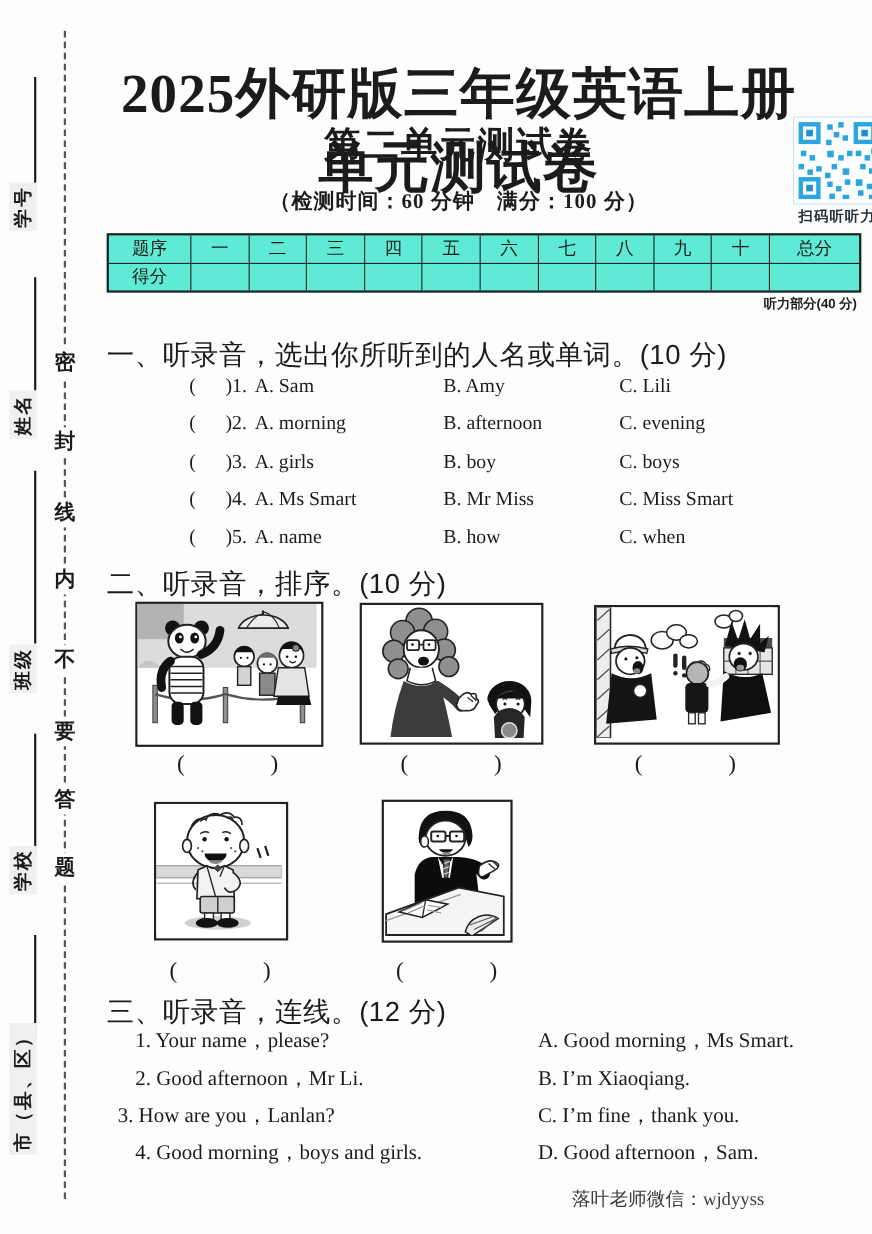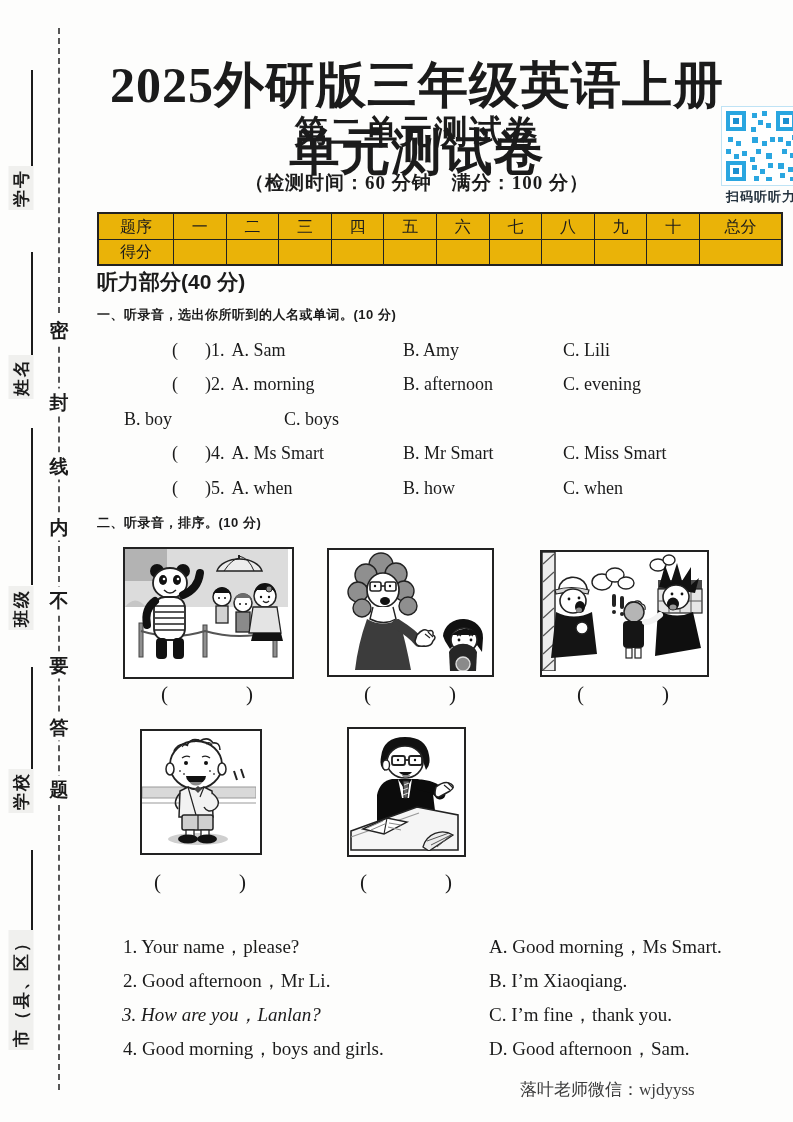--- a/index.html
+++ b/index.html
@@ -23,31 +23,31 @@
   .meta-line{position:absolute;left:97px;top:170px;width:640px;text-align:center;
              font-size:19px;font-weight:600;letter-spacing:1px;}
 
   .qr-wrap{position:absolute;left:720px;top:106px;width:82px;text-align:center;}
   .qr-box{width:78px;height:78px;margin:0 auto;background:#fff;border:1px solid #bfe3f5;}
   .qr-caption{margin-top:2px;font-size:13px;font-weight:700;color:#23313d;
               font-family:"Liberation Sans",sans-serif;letter-spacing:1px;}
 
   
   .score-table{position:absolute;left:97px;top:212px;width:682px;border:2px solid #222;
-               display:grid;grid-template-columns:74px repeat(10,1fr) 82px;grid-auto-rows:25px;background:#eab308;}
+               display:grid;grid-template-columns:74px repeat(10,1fr) 82px;grid-auto-rows:25px;background:#5eead4;}
   .score-table>div{border-left:1.4px solid #222;display:flex;align-items:center;justify-content:center;
                    font-size:16px;line-height:1;}
   .score-table>div:nth-child(12n+1){border-left:none;}
   .score-table>div:nth-child(n+13){border-top:1.4px solid #222;}
 
-  .part-head{position:absolute;left:97px;top:268px;width:682px;text-align:left;
-             font-size:21px;font-weight:700;font-family:"Liberation Sans",sans-serif;}
+  .part-head{position:absolute;left:97px;top:268px;width:682px;text-align:right;
+             font-size:12px;font-weight:700;font-family:"Liberation Sans",sans-serif;}
 
   
-  .sec-title{position:absolute;font-size:13px;font-weight:700;letter-spacing:.5px;
+  .sec-title{position:absolute;font-size:25px;font-weight:400;letter-spacing:.5px;
              font-family:"Liberation Sans",sans-serif;white-space:nowrap;}
   .qrow{position:absolute;left:124px;display:flex;font-size:18px;line-height:22px;white-space:nowrap;}
   .qrow .c1{width:231px;margin-left:48px;}
   .qrow .c2{width:160px;}
   .qrow .paren{margin-right:27px;}
   .qrow .qno{margin-right:7px;}
 
   .pic{position:absolute;border:2px solid #222;background:#fff;overflow:hidden;}
   .ans{position:absolute;width:92px;display:flex;justify-content:space-between;
        font-size:21px;line-height:1;}
@@ -179,30 +179,31 @@
     <span class="c1"><span class="paren">(</span><span class="qno">)1.</span><span>A. Sam</span></span>
     <span class="c2">B. Amy</span>
     <span class="c3">C. Lili</span>
   </div>
   <div class="qrow" style="top:373px;">
     <span class="c1"><span class="paren">(</span><span class="qno">)2.</span><span>A. morning</span></span>
     <span class="c2">B. afternoon</span>
     <span class="c3">C. evening</span>
   </div>
   <div class="qrow" style="top:408px;">
+    <span class="c1"><span class="paren">(</span><span class="qno">)3.</span><span>A. girls</span></span>
     <span class="c2">B. boy</span>
     <span class="c3">C. boys</span>
   </div>
   <div class="qrow" style="top:442px;">
     <span class="c1"><span class="paren">(</span><span class="qno">)4.</span><span>A. Ms Smart</span></span>
-    <span class="c2">B. Mr Smart</span>
+    <span class="c2">B. Mr Miss</span>
     <span class="c3">C. Miss Smart</span>
   </div>
   <div class="qrow" style="top:477px;">
-    <span class="c1"><span class="paren">(</span><span class="qno">)5.</span><span>A. when</span></span>
+    <span class="c1"><span class="paren">(</span><span class="qno">)5.</span><span>A. name</span></span>
     <span class="c2">B. how</span>
     <span class="c3">C. when</span>
   </div>
 
   <div class="sec-title" style="left:97px;top:514px;">二、听录音，排序。(10 分)</div>
 
   <div class="pic" style="left:123px;top:547px;width:167px;height:128px;" aria-label="panda-and-children-at-zoo">
     <svg width="163" height="124" viewBox="0 0 163 124">
       <rect width="163" height="124" fill="#fff"></rect>
       <rect x="0" y="0" width="163" height="58" fill="#dcdcdc"></rect>
@@ -410,24 +411,25 @@
 
   <div class="ans" style="left:154px;top:872px;">
     <span>(</span>
     <span>)</span>
   </div>
   <div class="ans" style="left:360px;top:872px;">
     <span>(</span>
     <span>)</span>
   </div>
 
+  <div class="sec-title" style="left:97px;top:903px;">三、听录音，连线。(12 分)</div>
 
   <div class="match-item" style="left:123px;top:936px;">1. Your name，please?</div>
   <div class="match-item" style="left:123px;top:970px;">2. Good afternoon，Mr Li.</div>
-  <div class="match-item" style="left:122px;top:1004px;font-style:italic;">3. How are you，Lanlan?</div>
+  <div class="match-item" style="left:107px;top:1004px;">3. How are you，Lanlan?</div>
   <div class="match-item" style="left:123px;top:1038px;">4. Good morning，boys and girls.</div>
 
   <div class="match-item" style="left:489px;top:936px;">A. Good morning，Ms Smart.</div>
   <div class="match-item" style="left:489px;top:970px;">B. I’m Xiaoqiang.</div>
   <div class="match-item" style="left:489px;top:1038px;">D. Good afternoon，Sam.</div>
   <div class="match-item" style="left:489px;top:1004px;">C. I’m fine，thank you.</div>
 
   <div class="footer-note">落叶老师微信：wjdyyss</div>
 
 </div>

